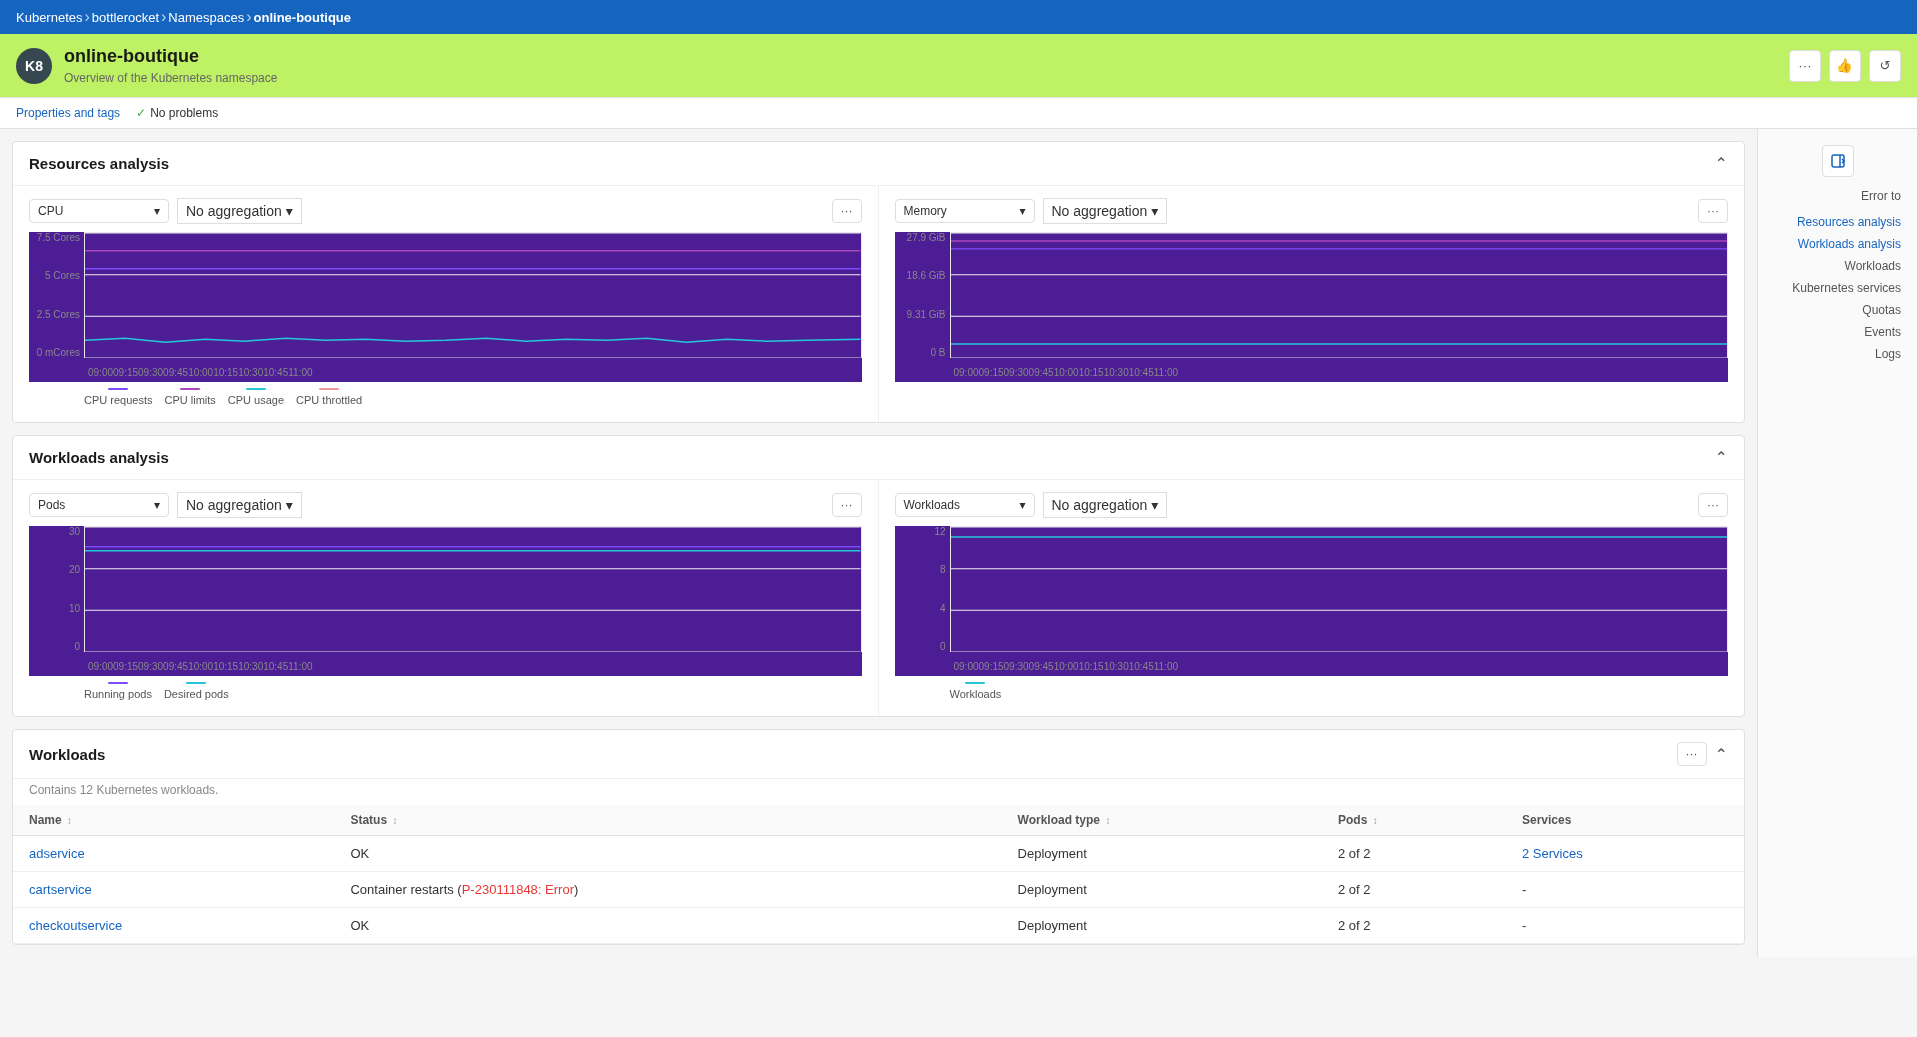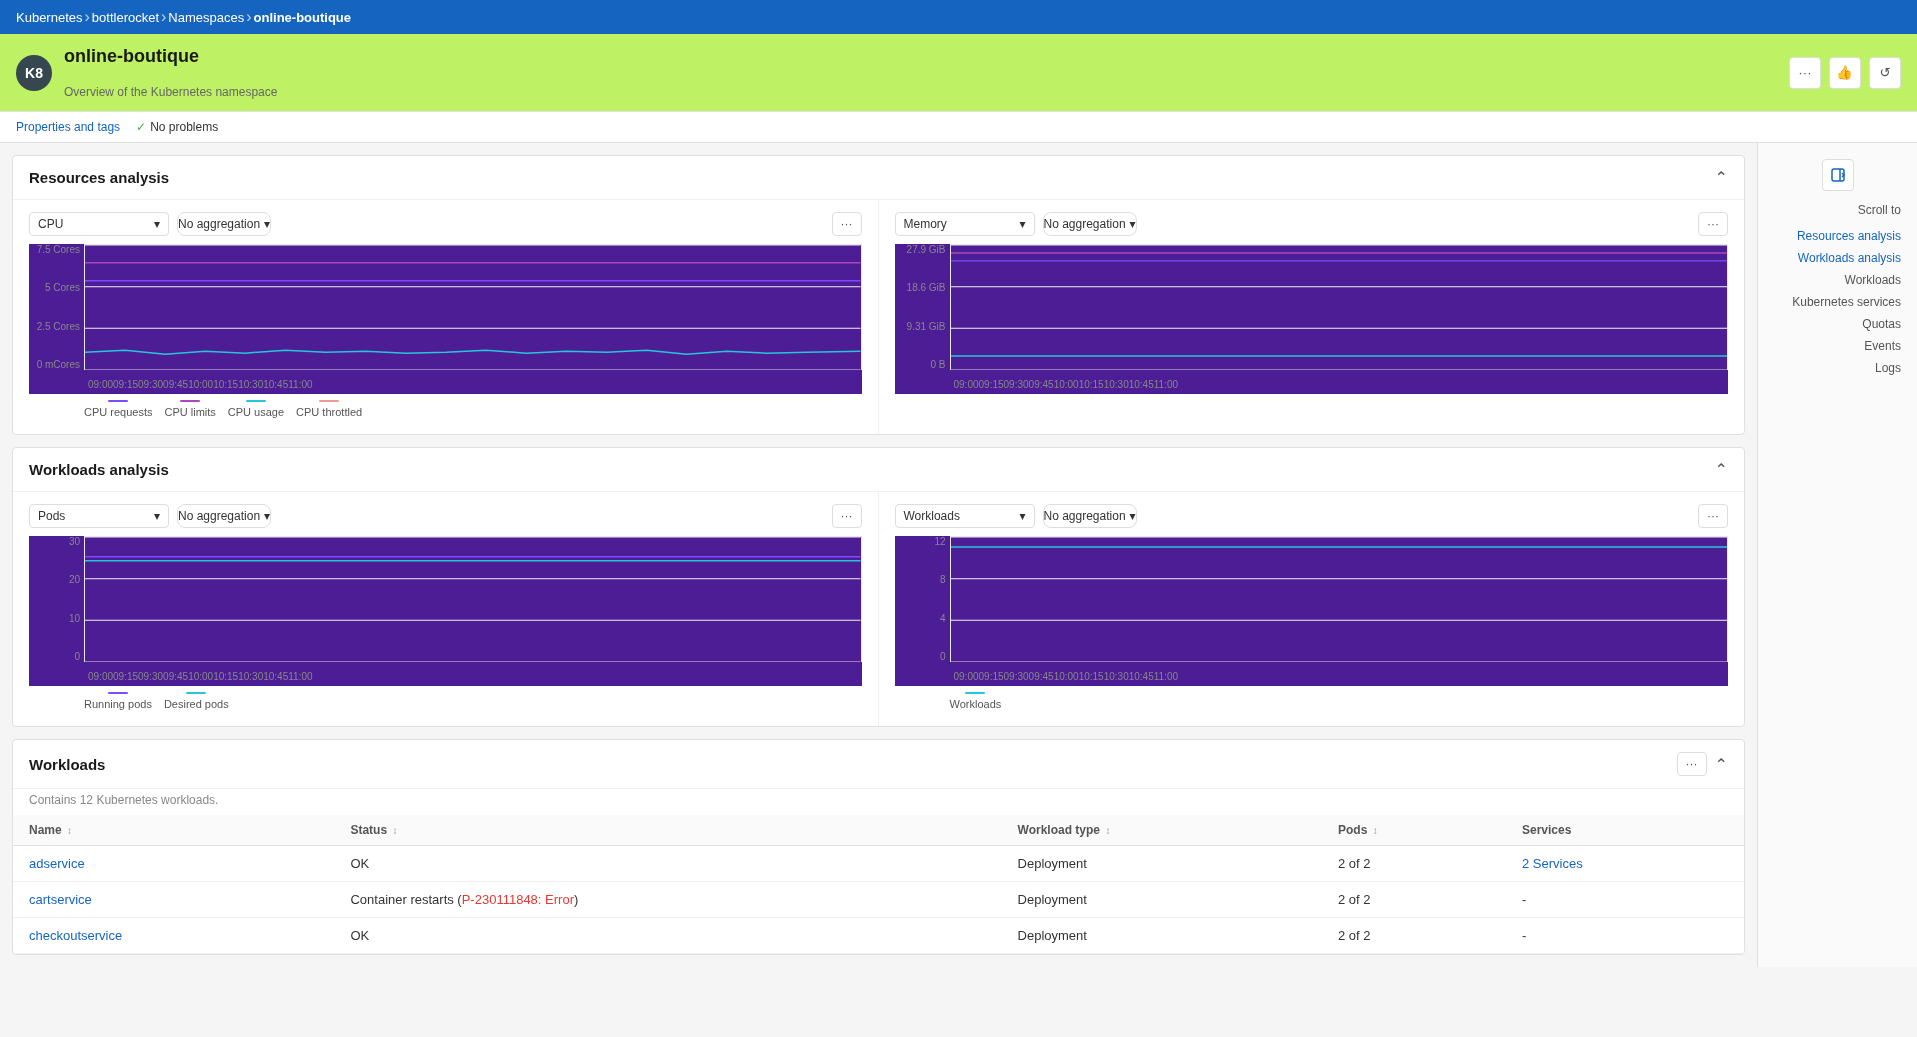--- a/index.html
+++ b/index.html
@@ -37,21 +37,21 @@
     }
     .header-left { display: flex; align-items: center; gap: 12px; }
     .namespace-icon {
       width: 36px; height: 36px;
       background: #37474f;
       border-radius: 50%;
       display: flex; align-items: center; justify-content: center;
       color: white; font-size: 14px; font-weight: bold;
     }
     .header-title { font-size: 18px; font-weight: 600; color: #1a1a1a; }
-    .header-subtitle { font-size: 12px; color: #666; margin-top: 18px; }
+    .header-subtitle { font-size: 12px; color: #666; margin-top: 4px; }
     .header-actions { display: flex; gap: 8px; align-items: center; }
     .icon-btn {
       width: 32px; height: 32px;
       border: 1px solid #ddd;
       border-radius: 4px;
       background: white;
       cursor: pointer;
       display: flex; align-items: center; justify-content: center;
       color: #555;
     }
@@ -148,23 +148,23 @@
       font-size: 12px;
       background: white;
       cursor: pointer;
       display: flex;
       align-items: center;
       gap: 4px;
       min-width: 140px;
     }
     .chart-select-small {
       border: 1px solid #ddd;
-      border-radius: 8px;
-      padding: 4px 0;
-      font-size: 12px;
+      border-radius: 0;
+      padding: 4px 8px;
+      font-size: 14px;
       background: white;
       cursor: pointer;
       display: flex;
       align-items: center;
       gap: 4px;
     }
     .spacer { flex: 1; }
     .more-btn {
       border: 1px solid #ddd;
       border-radius: 4px;
@@ -669,21 +669,21 @@
   </div>
 
   <div class="right-sidebar">
     <div class="sidebar-top-icon">
       <svg width="16" height="16" viewBox="0 0 16 16">
         <rect x="2" y="2" width="12" height="12" rx="2" fill="none" stroke="#1565c0" stroke-width="1.5"></rect>
         <line x1="10" y1="2" x2="10" y2="14" stroke="#1565c0" stroke-width="1.5"></line>
         <polyline points="12,6 14,8 12,10" fill="none" stroke="#1565c0" stroke-width="1.5"></polyline>
       </svg>
     </div>
-    <div class="scroll-to-title">Scroll to</div>
+    <div class="scroll-to-title">Error to</div>
     <a class="scroll-to-item">Resources analysis</a>
     <a class="scroll-to-item">Workloads analysis</a>
     <a class="scroll-to-item plain">Workloads</a>
     <a class="scroll-to-item plain">Kubernetes services</a>
     <a class="scroll-to-item plain">Quotas</a>
     <a class="scroll-to-item plain">Events</a>
     <a class="scroll-to-item plain">Logs</a>
   </div>
 </div>
 

